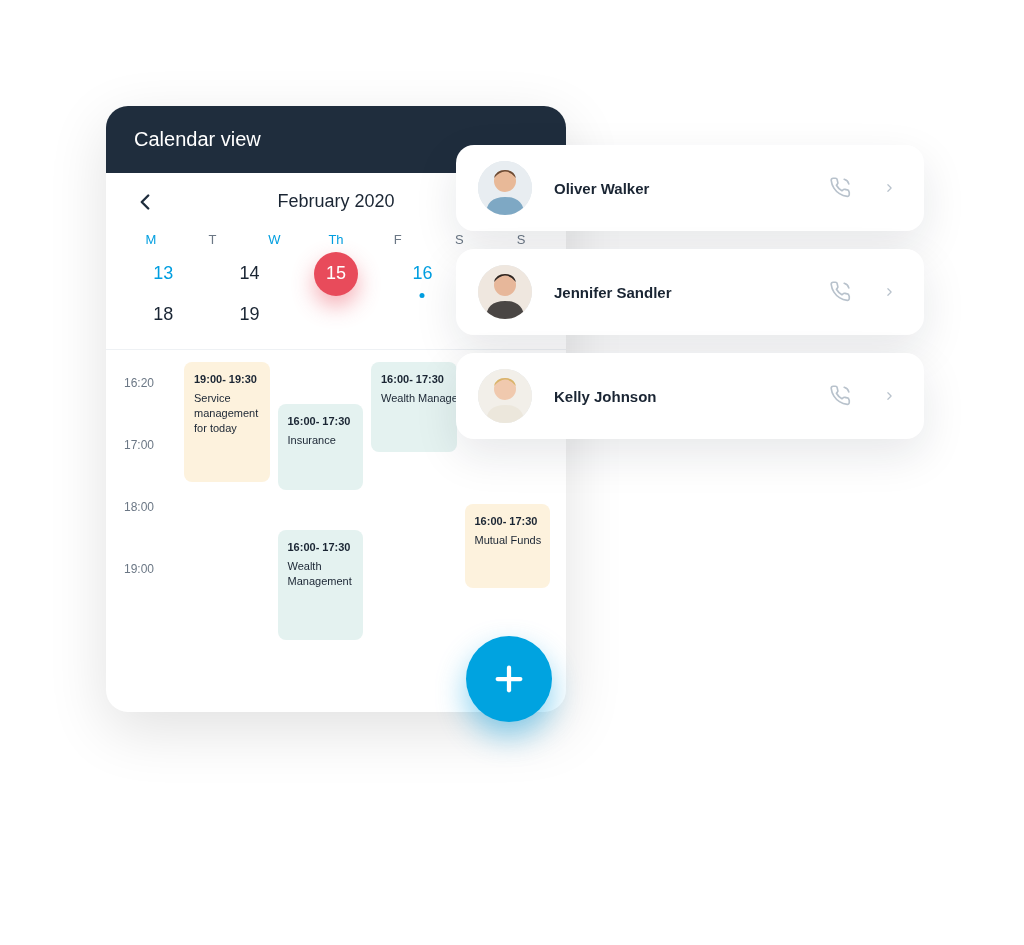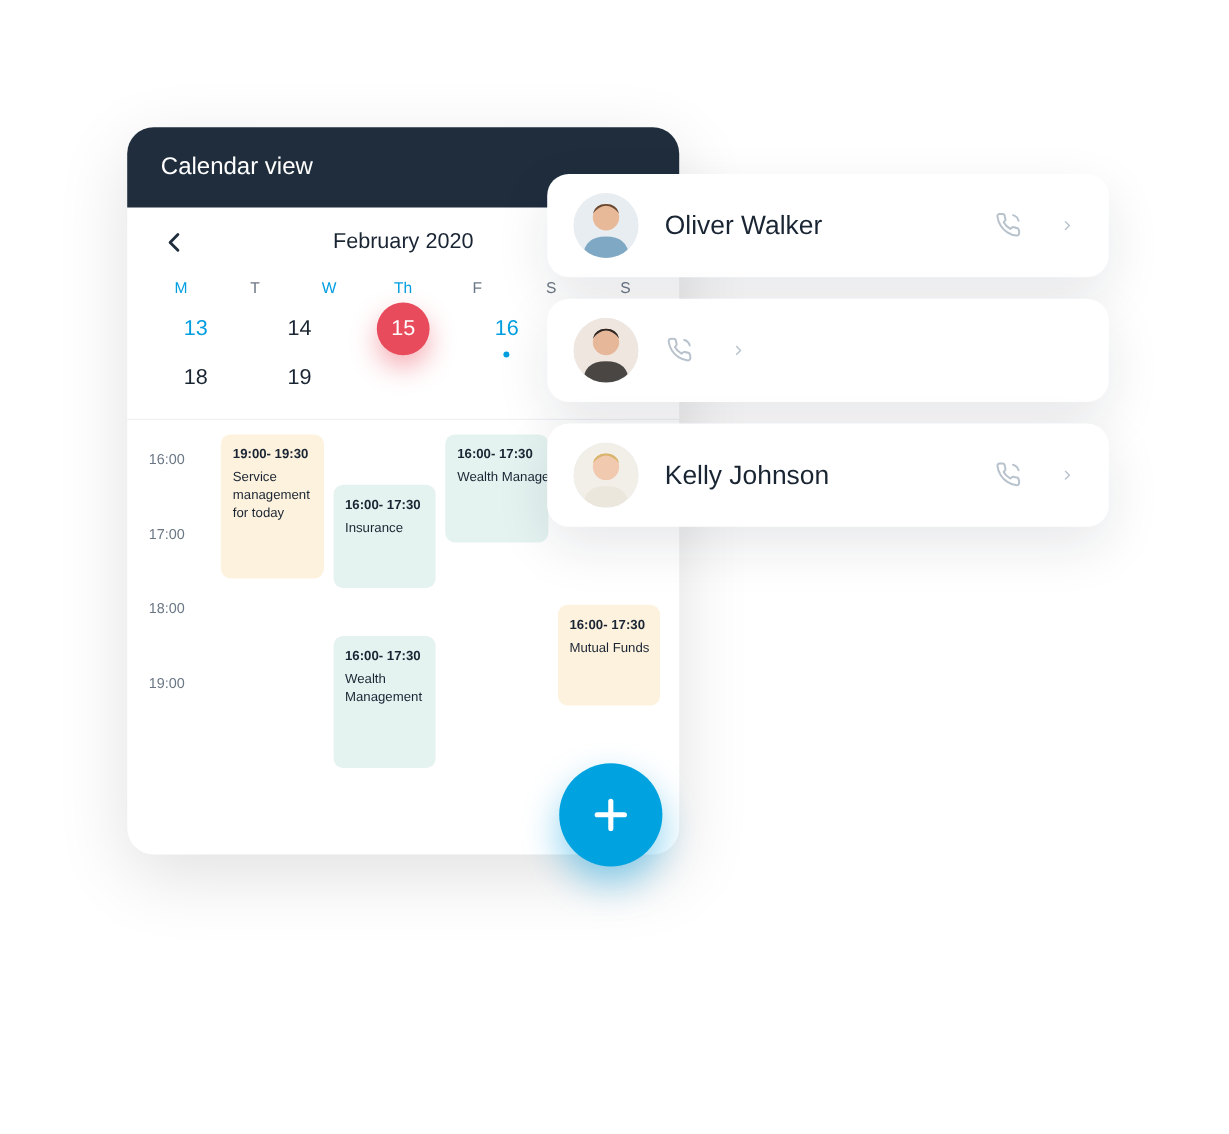--- a/index.html
+++ b/index.html
@@ -77,21 +77,21 @@
 
   
   .clients{position:absolute;left:456px;top:145px;width:468px;}
   .client{
     background:var(--card);border-radius:18px;padding:16px 22px;margin-bottom:18px;
     display:flex;align-items:center;gap:22px;
     box-shadow:0 16px 44px rgba(20,30,50,.10);
   }
   .avatar{width:54px;height:54px;border-radius:50%;flex:0 0 54px;background:#dfe5ea;position:relative;overflow:hidden;}
   .avatar svg{width:100%;height:100%;}
-  .cname{flex:1;font-size:22px;font-weight:400;color:var(--text);}
+  .cname{flex:1;font-size:15px;font-weight:700;color:var(--text);}
   .icn{width:26px;height:26px;display:flex;align-items:center;justify-content:center;color:#b8c2cc;cursor:pointer;}
   .icn svg{width:22px;height:22px;}
   .icn.chev svg{width:13px;height:22px;}
   .add-link{text-align:right;color:var(--blue);font-size:18px;padding:8px 14px 0 0;cursor:pointer;}
 </style>
 </head>
 <body>
 
 <div class="cal">
   <div class="cal-header">Calendar view</div>
@@ -122,21 +122,21 @@
       </div>
       <div class="blue">16<span class="dot-under" style="background: var(--blue);"></span></div>
       <div>13</div>
       <div>18</div>
       <div>19</div>
     </div>
   <div class="divider"></div>
 
   <div class="schedule">
     <div class="timecol" id="timecol">
-        <div>16:00</div>
+        <div>16:20</div>
         <div>17:00</div>
         <div>18:00</div>
         <div>19:00</div>
       </div>
     <div class="grid" id="grid">
       <div class="col">
           <div class="evt cream" style="top: 0px; height: 120px;"><span class="t">19:00- 19:30</span><span>Service management for today</span></div>
         </div>
       <div class="col">
           <div class="evt mint" style="top: 42px; height: 86px;"><span class="t">16:00- 17:30</span><span>Insurance</span></div>
@@ -181,20 +181,21 @@
           </svg>
         </div>
       </div>
       <div class="client">
         <div class="avatar"><svg viewBox="0 0 54 54">
     <rect width="54" height="54" fill="#efe7df"></rect>
     <circle cx="27" cy="20" r="11" fill="#e7b79a"></circle>
     <path d="M16 17 Q27 4 38 17 Q36 9 27 9 Q18 9 16 17 Z" fill="#2d2521"></path>
     <path d="M8 54 Q8 36 27 36 Q46 36 46 54 Z" fill="#4a4644"></path>
   </svg></div>
+        <div class="cname">Jennifer Sandler</div>
         <div class="icn">
           <svg viewBox="0 0 24 24" fill="none" stroke="currentColor" stroke-width="1.8" stroke-linecap="round" stroke-linejoin="round">
             <path d="M15.5 2.5c2.3.6 4.4 2.7 5 5"></path>
             <path d="M21 16.5v2.6a2 2 0 0 1-2.2 2 19.6 19.6 0 0 1-8.5-3 19.3 19.3 0 0 1-6-6A19.6 19.6 0 0 1 1.3 3.6 2 2 0 0 1 3.3 1.4h2.6a2 2 0 0 1 2 1.7c.1.9.3 1.8.6 2.6a2 2 0 0 1-.5 2.1L7 9a15.5 15.5 0 0 0 6 6l1.2-1a2 2 0 0 1 2.1-.5c.8.3 1.7.5 2.6.6a2 2 0 0 1 1.7 2z"></path>
           </svg>
         </div>
         <div class="icn chev">
           <svg viewBox="0 0 24 24" fill="none" stroke="currentColor" stroke-width="2.2" stroke-linecap="round" stroke-linejoin="round">
             <polyline points="9 18 15 12 9 6"></polyline>
           </svg>

